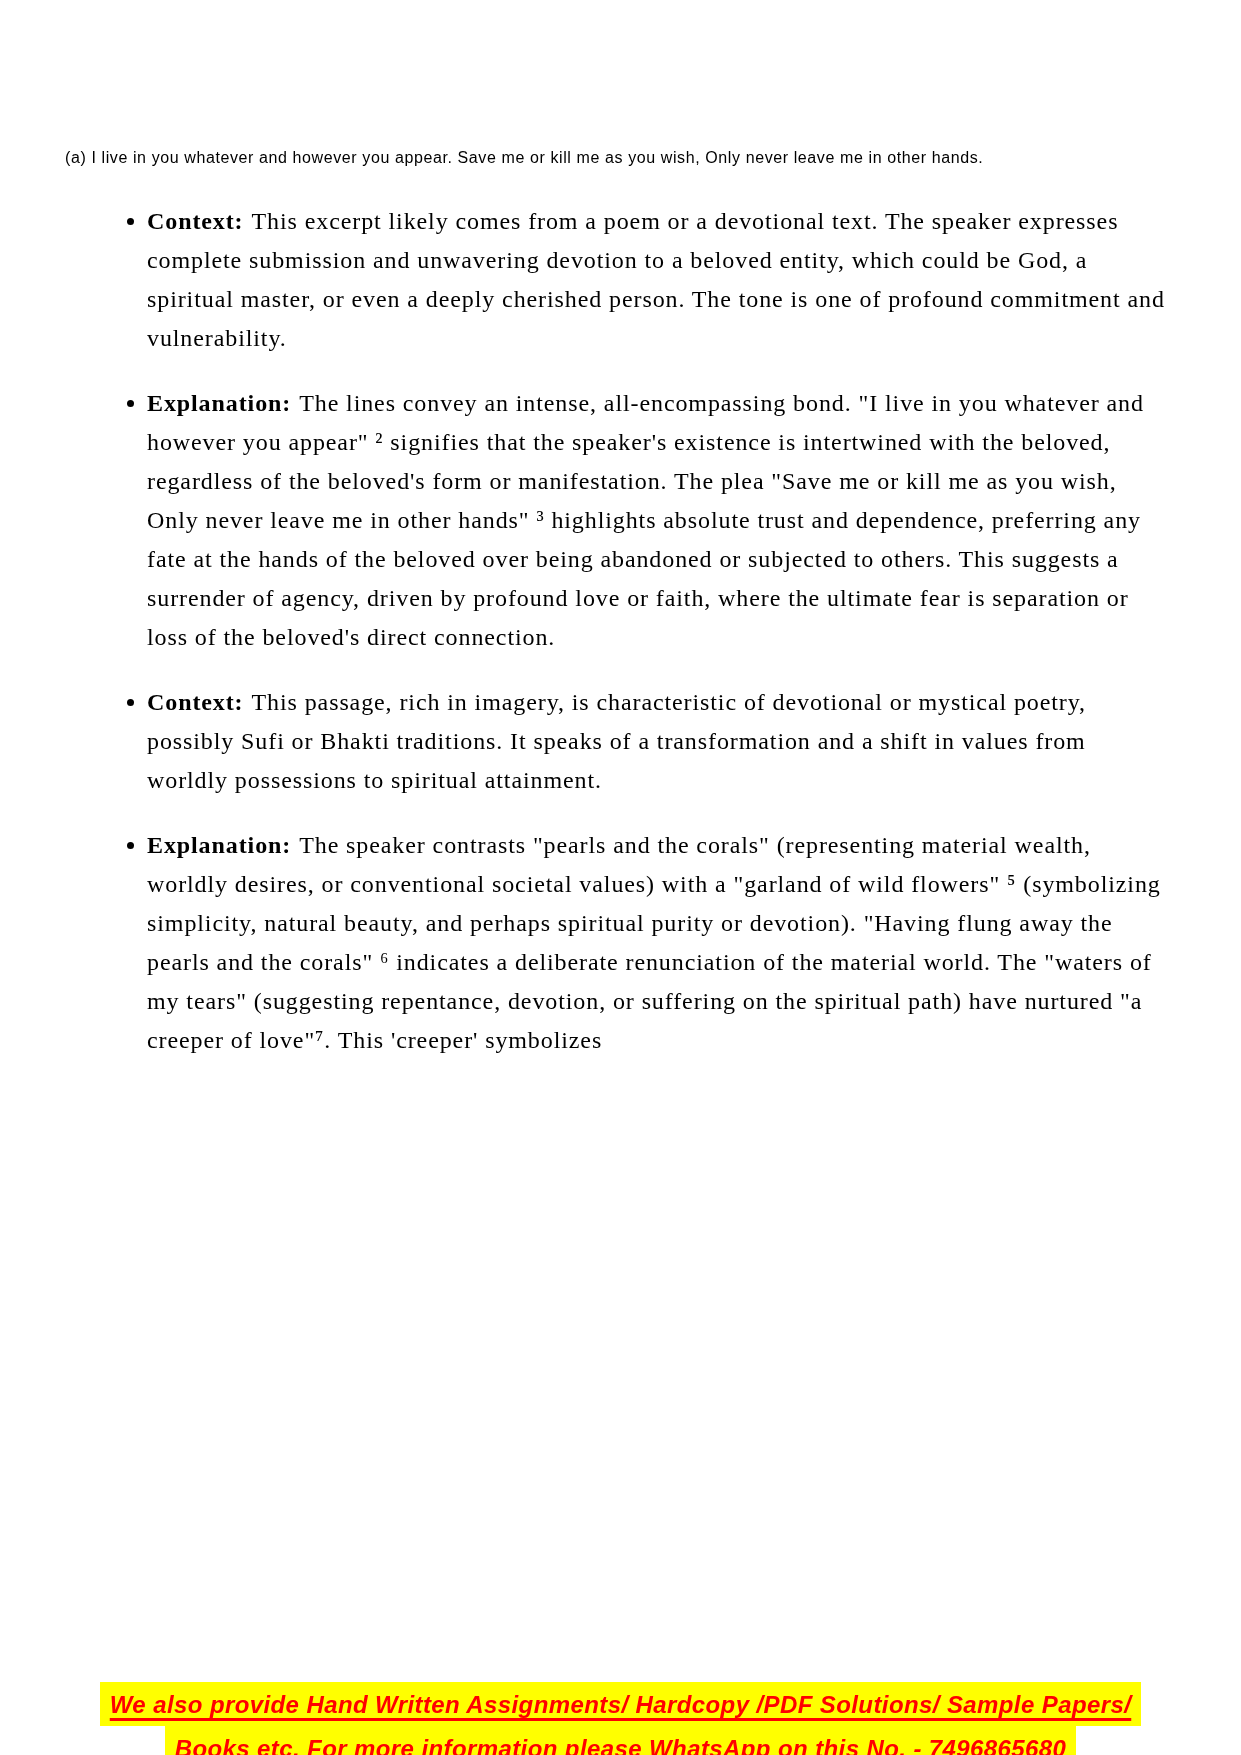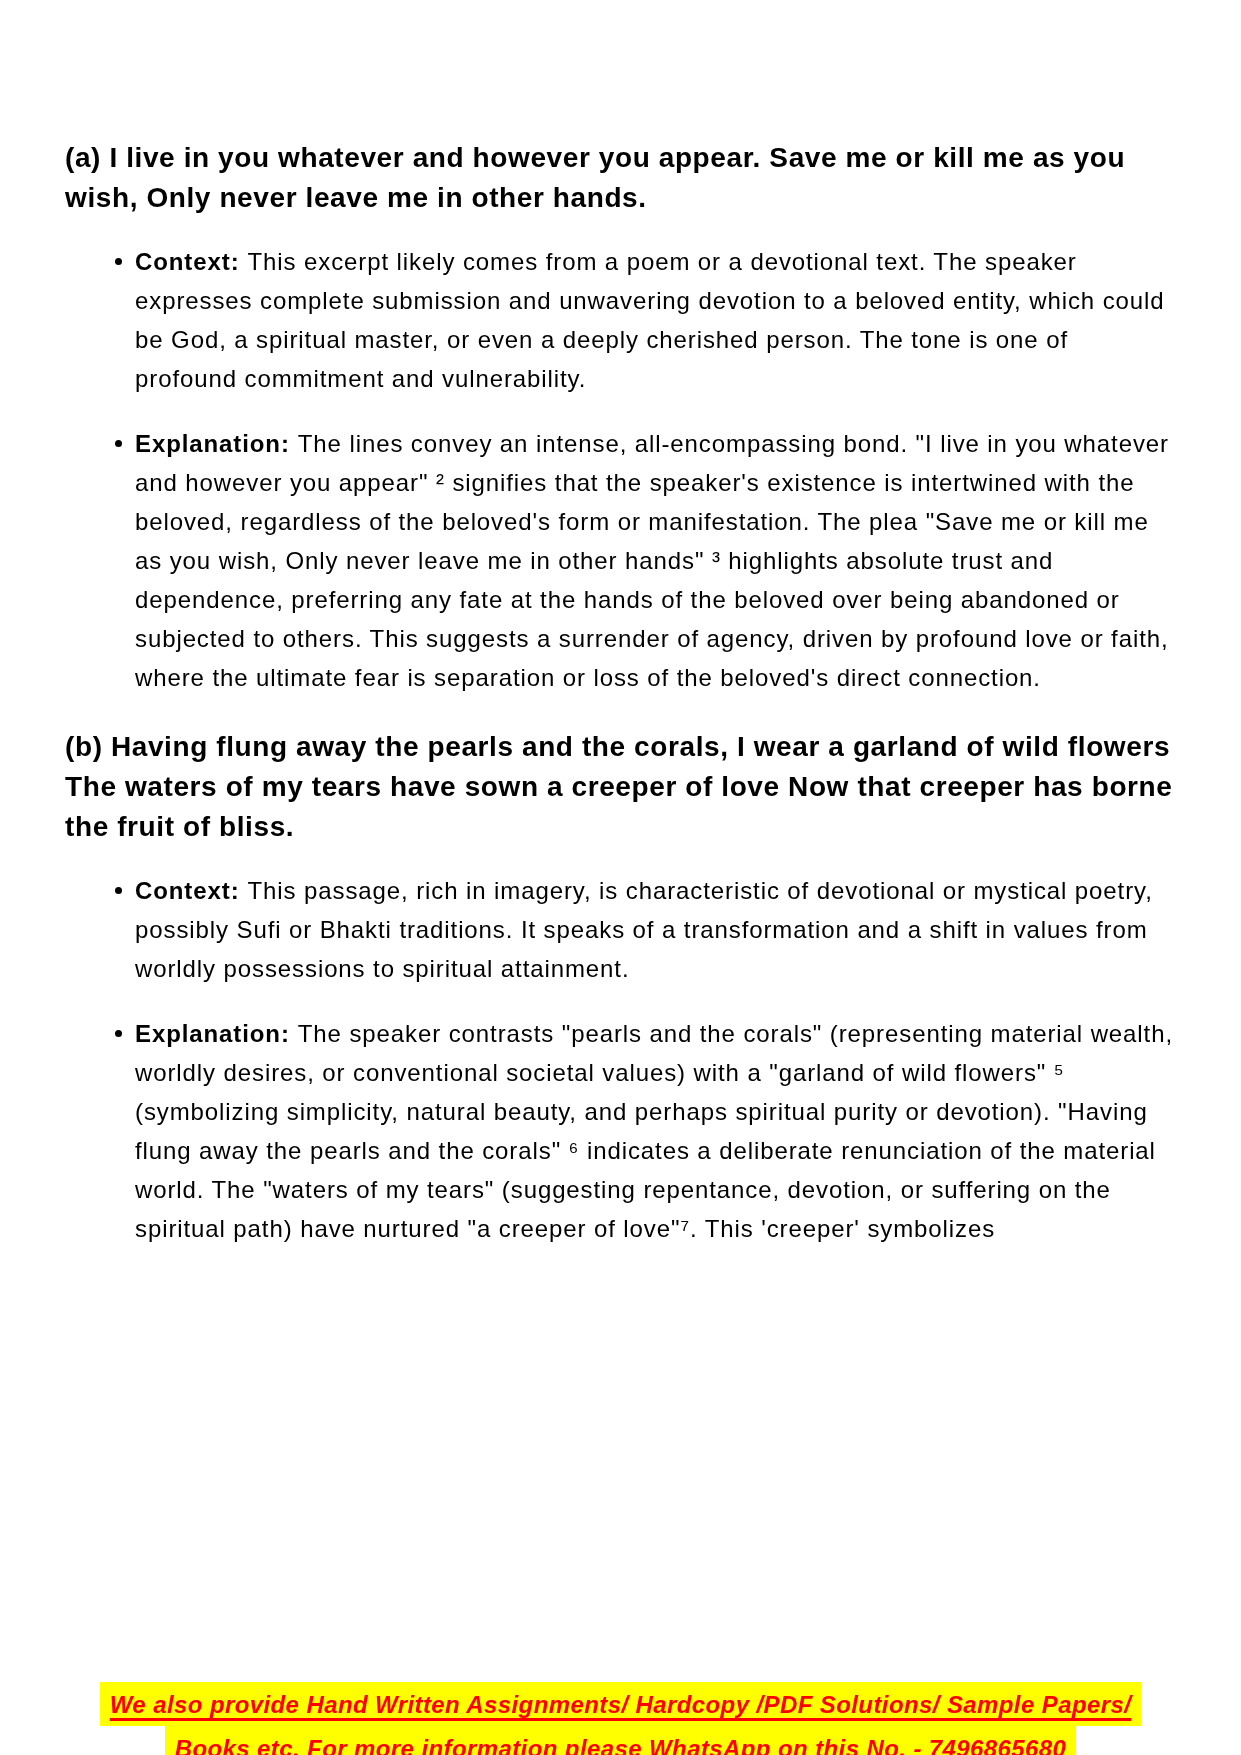--- a/index.html
+++ b/index.html
@@ -18,33 +18,34 @@
     color: #000000;
   }
   .content {
     position: absolute;
     left: 65px;
     top: 138px;
     width: 1112px;
   }
   .heading {
     margin: 0 0 24px 0;
-    font-size: 28px;
-    font-weight: 700;
+    font-size: 16px;
+    font-weight: 400;
     line-height: 40px;
     letter-spacing: 0.6px;
     color: #000000;
   }
   .heading.later {
     margin-top: 30px;
   }
   .bullets {
     list-style: none;
-    margin: 0;
+    margin: 12px;
     padding: 0;
+    font-family: Liberation Serif, serif;
   }
   .bullet {
     position: relative;
     padding-left: 70px;
     margin-bottom: 26px;
     font-size: 24px;
     line-height: 39px;
     letter-spacing: 0.9px;
   }
   .bullet::before {
@@ -96,21 +97,20 @@
 
     <ul class="bullets">
       <li class="bullet">
         <span class="b-label">Context:</span><span class="b-text">This excerpt likely comes from a poem or a devotional text. The speaker expresses complete submission and unwavering devotion to a beloved entity, which could be God, a spiritual master, or even a deeply cherished person. The tone is one of profound commitment and vulnerability.</span>
       </li>
       <li class="bullet">
         <span class="b-label">Explanation:</span><span class="b-text">The lines convey an intense, all-encompassing bond. "I live in you whatever and however you appear" ² signifies that the speaker's existence is intertwined with the beloved, regardless of the beloved's form or manifestation. The plea "Save me or kill me as you wish, Only never leave me in other hands" ³ highlights absolute trust and dependence, preferring any fate at the hands of the beloved over being abandoned or subjected to others. This suggests a surrender of agency, driven by profound love or faith, where the ultimate fear is separation or loss of the beloved's direct connection.</span>
       </li>
     </ul>
 
-    <h2 class="heading later">(b) Having flung away the pearls and the corals, I wear a garland of wild flowers The waters of my tears have sown a creeper of love Now that creeper has borne the fruit of bliss.</h2>
 
     <ul class="bullets">
       <li class="bullet">
         <span class="b-label">Context:</span><span class="b-text">This passage, rich in imagery, is characteristic of devotional or mystical poetry, possibly Sufi or Bhakti traditions. It speaks of a transformation and a shift in values from worldly possessions to spiritual attainment.</span>
       </li>
       <li class="bullet">
         <span class="b-label">Explanation:</span><span class="b-text">The speaker contrasts "pearls and the corals" (representing material wealth, worldly desires, or conventional societal values) with a "garland of wild flowers" ⁵ (symbolizing simplicity, natural beauty, and perhaps spiritual purity or devotion). "Having flung away the pearls and the corals" ⁶ indicates a deliberate renunciation of the material world. The "waters of my tears" (suggesting repentance, devotion, or suffering on the spiritual path) have nurtured "a creeper of love"⁷. This 'creeper' symbolizes</span>
       </li>
     </ul>
 

